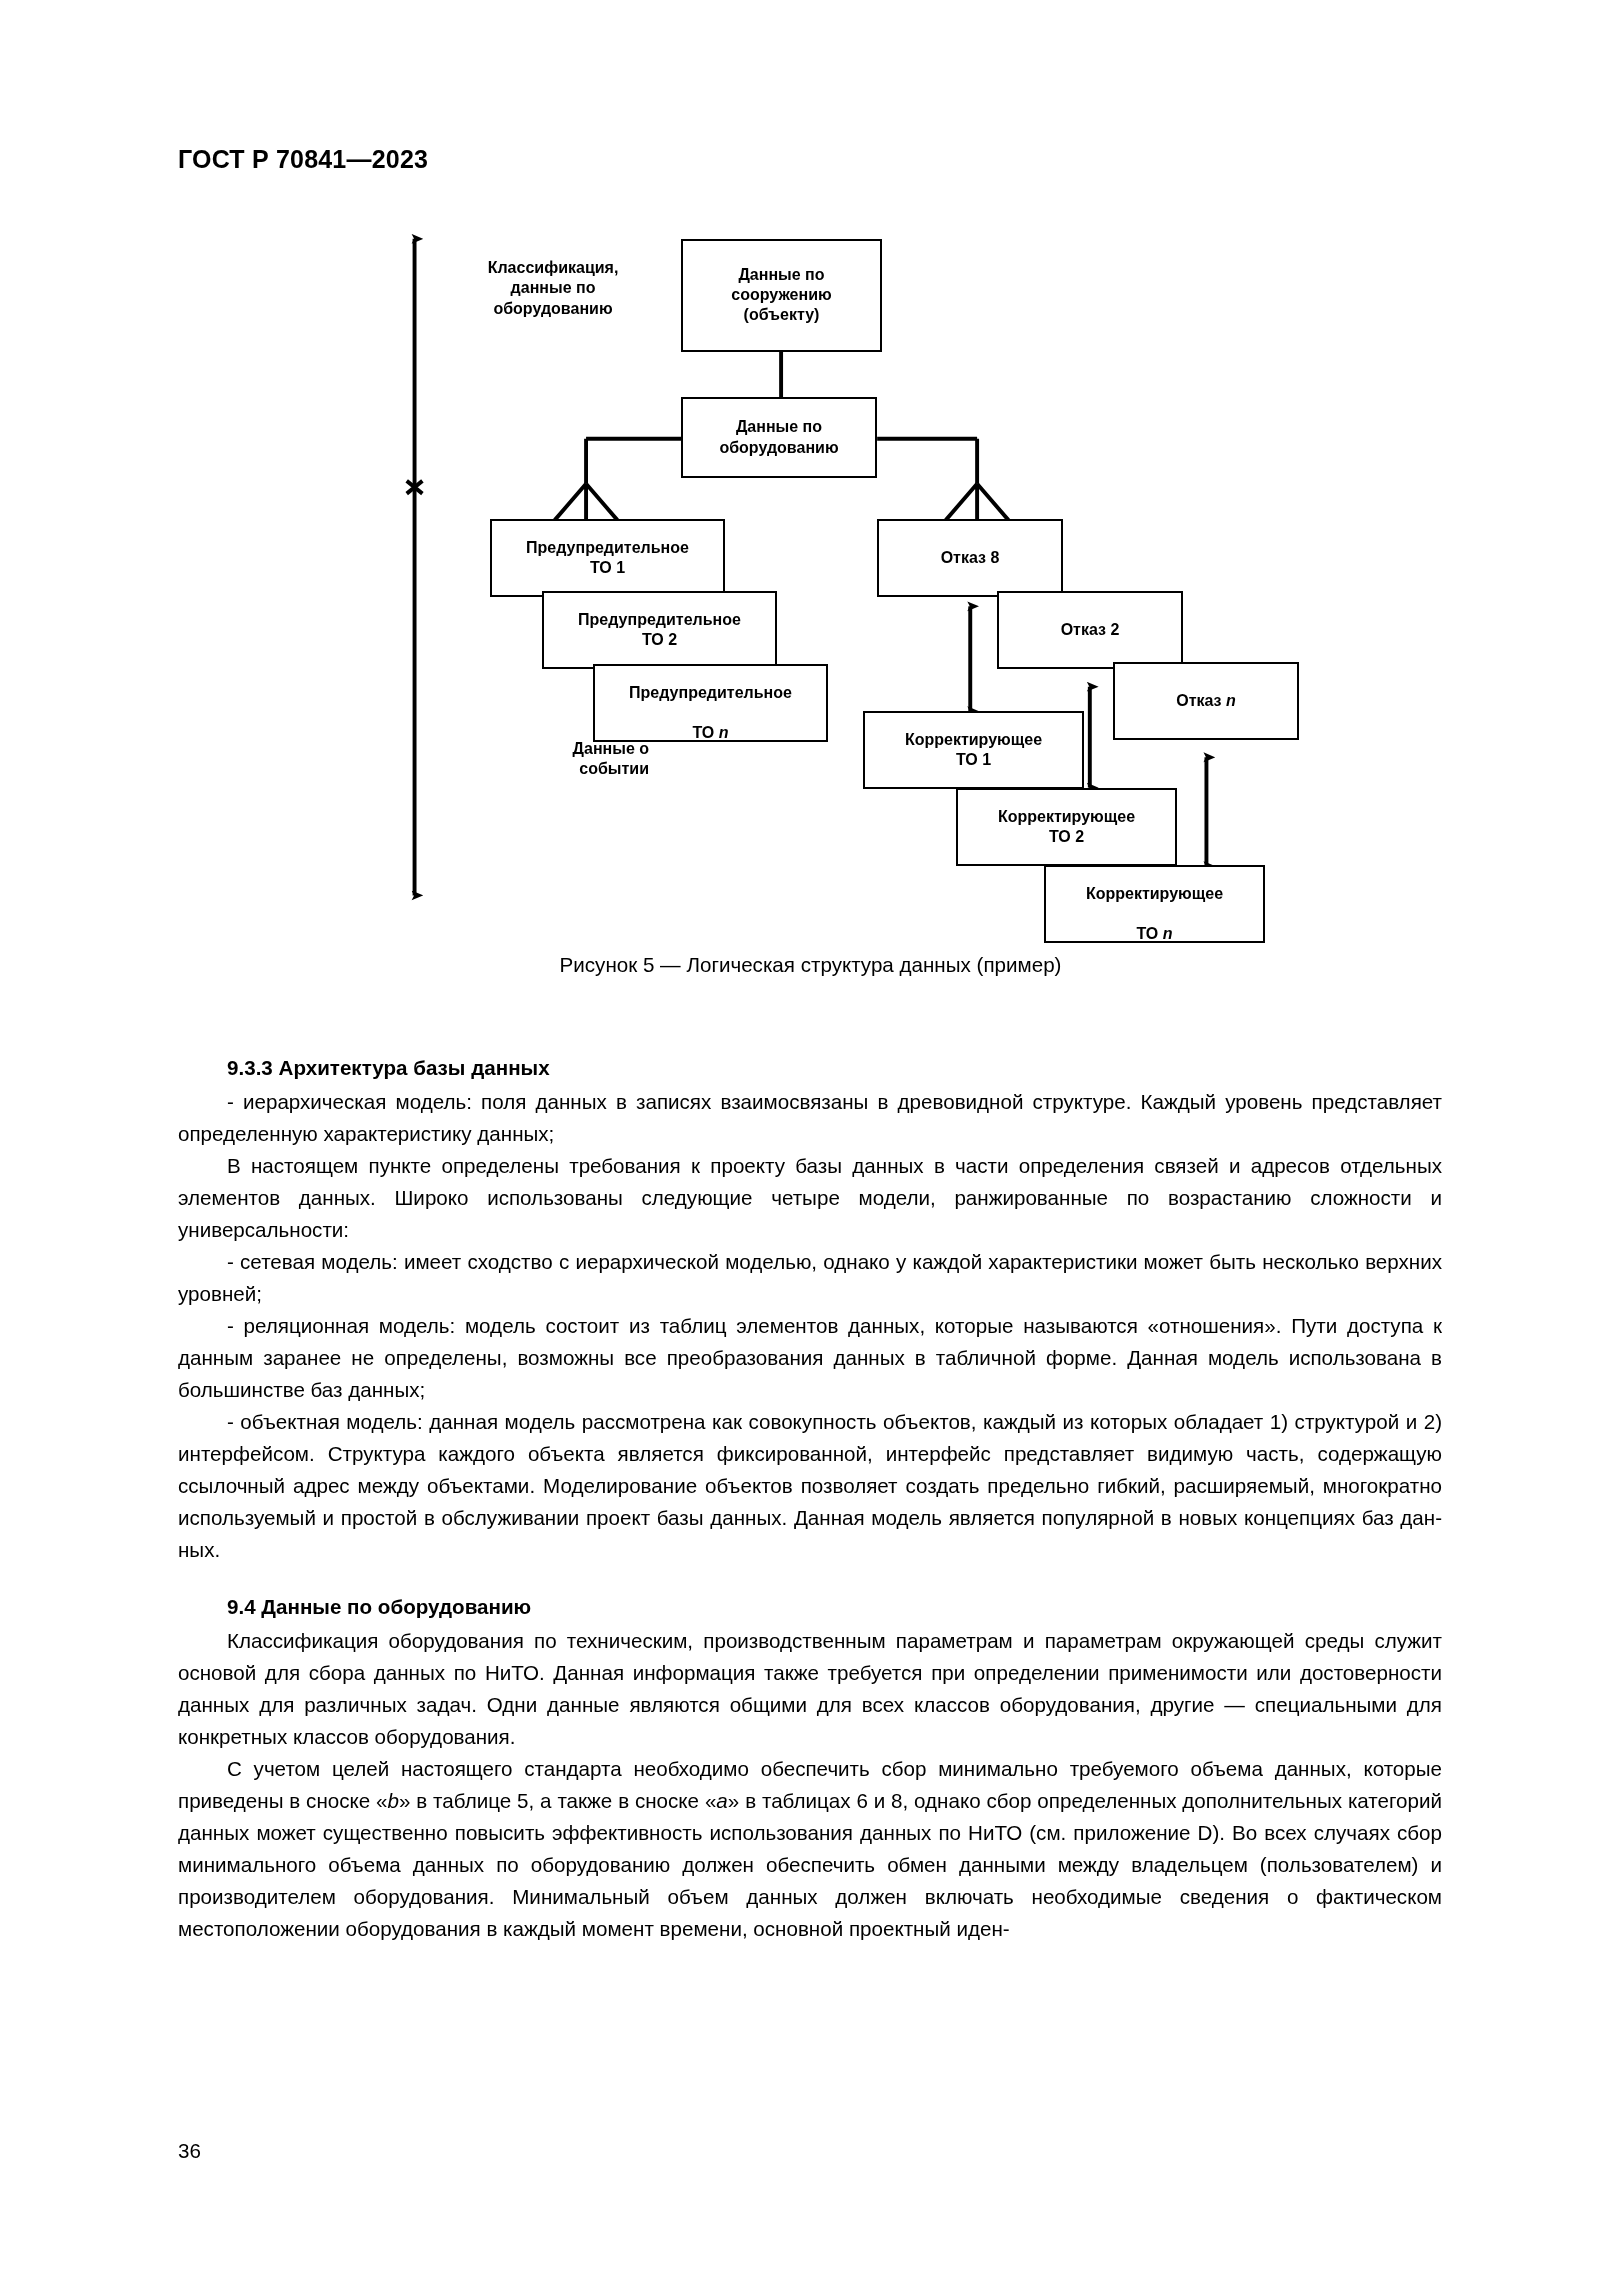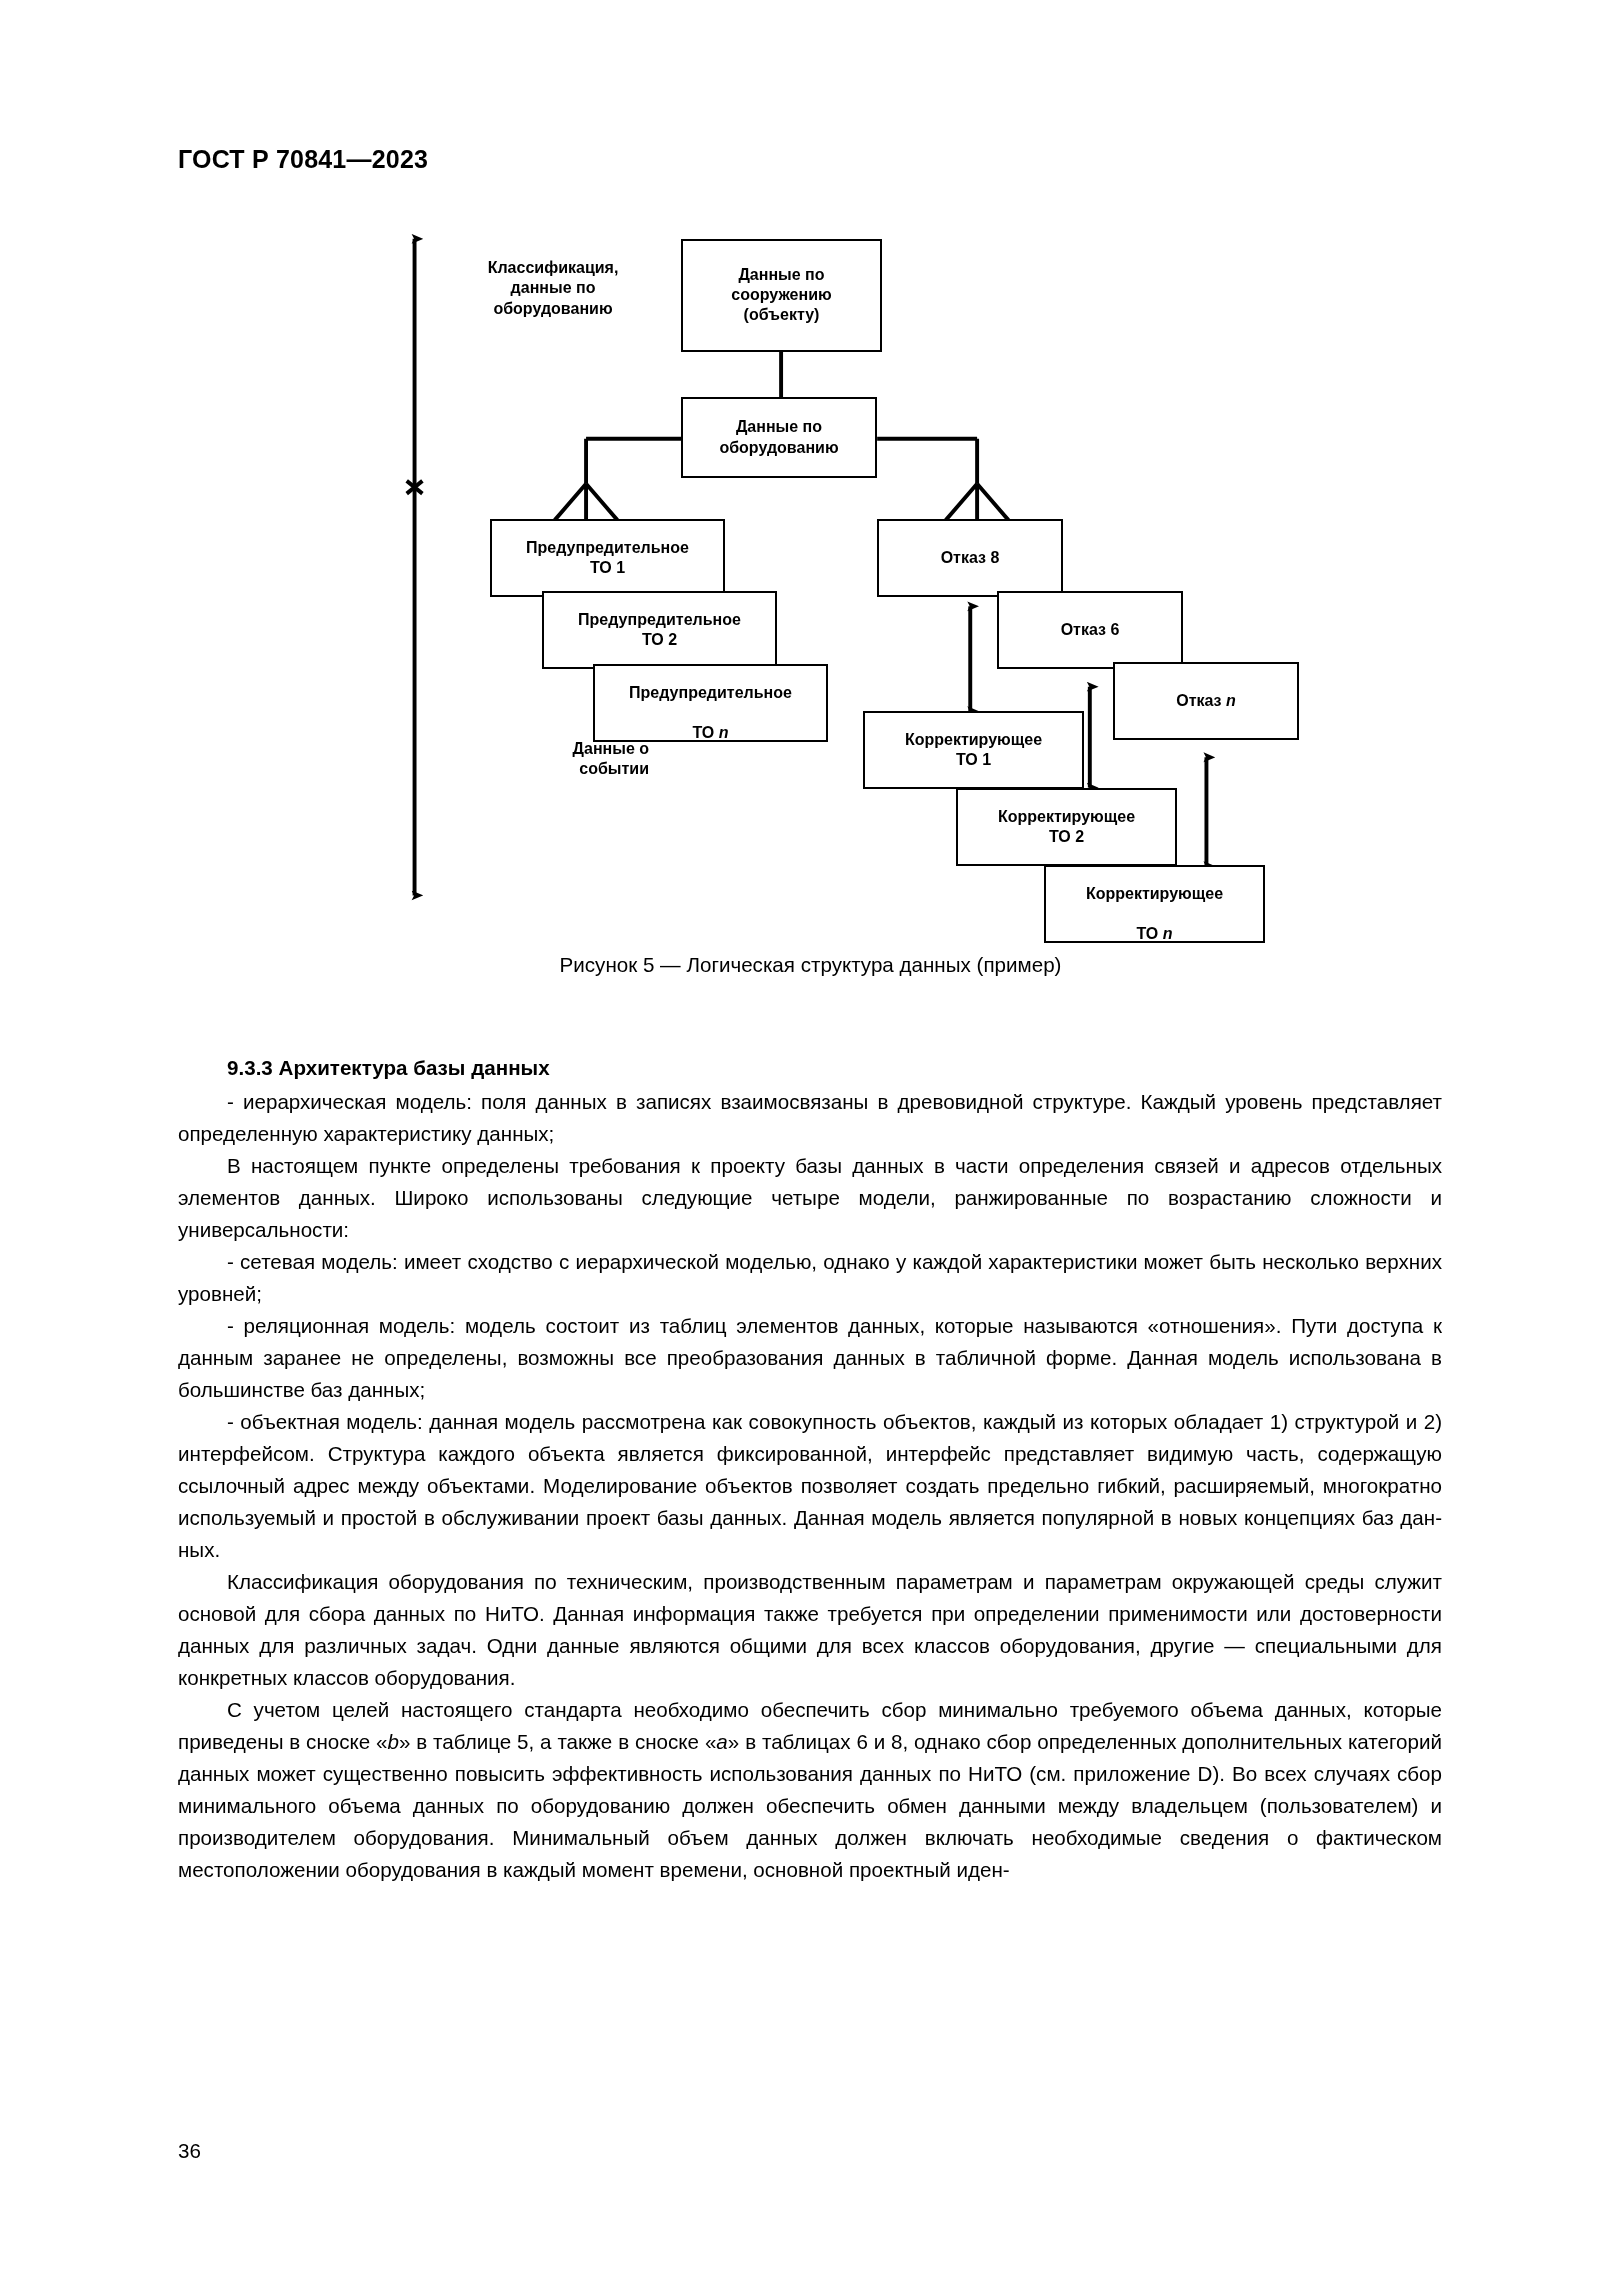--- a/index.html
+++ b/index.html
@@ -177,21 +177,21 @@
 
     <div class="node" style="left:593px; top:443px; width:235px; height:78px;">
       <span style="display:block;">
         <span>Предупредительное</span><br>
         <span>ТО </span><i>n</i>
       </span>
     </div>
 
     <div class="node" style="left:877px; top:298px; width:186px; height:78px;">Отказ 8</div>
 
-    <div class="node" style="left:997px; top:370px; width:186px; height:78px;">Отказ 6</div>
+    <div class="node" style="left:997px; top:370px; width:186px; height:78px;">Отказ 2</div>
 
     <div class="node" style="left:1113px; top:441px; width:186px; height:78px;">
       <span><span>Отказ </span><i>n</i></span>
     </div>
 
     <div class="node" style="left:863px; top:490px; width:221px; height:78px;">Корректирующее
 ТО 1</div>
 
     <div class="node" style="left:956px; top:567px; width:221px; height:78px;">Корректирующее
 ТО 2</div>
@@ -213,20 +213,21 @@
     <p class="para">- иерархическая модель: поля данных в записях взаимосвязаны в древовидной структуре. Каж­дый уровень представляет определенную характеристику данных;</p>
 
     <p class="para">В настоящем пункте определены требования к проекту базы данных в части определения связей и адресов отдельных элементов данных. Широко использованы следующие четыре модели, ранжиро­ванные по возрастанию сложности и универсальности:</p>
 
     <p class="para">- сетевая модель: имеет сходство с иерархической моделью, однако у каждой характеристики мо­жет быть несколько верхних уровней;</p>
 
     <p class="para">- реляционная модель: модель состоит из таблиц элементов данных, которые называются «от­ношения». Пути доступа к данным заранее не определены, возможны все преобразования данных в табличной форме. Данная модель использована в большинстве баз данных;</p>
 
     <p class="para">- объектная модель: данная модель рассмотрена как совокупность объектов, каждый из которых обладает 1) структурой и 2) интерфейсом. Структура каждого объекта является фиксированной, интер­фейс представляет видимую часть, содержащую ссылочный адрес между объектами. Моделирование объектов позволяет создать предельно гибкий, расширяемый, многократно используемый и простой в обслуживании проект базы данных. Данная модель является популярной в новых концепциях баз дан­ных.</p>
 
+    <div class="h3 sp">9.4  Данные по оборудованию</div>
 
     <p class="para">Классификация оборудования по техническим, производственным параметрам и параметрам окружающей среды служит основой для сбора данных по НиТО. Данная информация также требуется при определении применимости или достоверности данных для различных задач. Одни данные явля­ются общими для всех классов оборудования, другие — специальными для конкретных классов обо­рудования.</p>
 
     <p class="para"><span>С учетом целей настоящего стандарта необходимо обеспечить сбор минимально требуемого объ­ема данных, которые приведены в сноске «</span><i>b</i><span>» в таблице 5, а также в сноске «</span><i>a</i><span>» в таблицах 6 и 8, од­нако сбор определенных дополнительных категорий данных может существенно повысить эффектив­ность использования данных по НиТО (см. приложение D). Во всех случаях сбор минимального объема данных по оборудованию должен обеспечить обмен данными между владельцем (пользователем) и производителем оборудования. Минимальный объем данных должен включать необходимые сведения о фактическом местоположении оборудования в каждый момент времени, основной проектный иден-</span></p>
   </div>
 
   <div class="page-number">36</div>
 
 </div>
 

